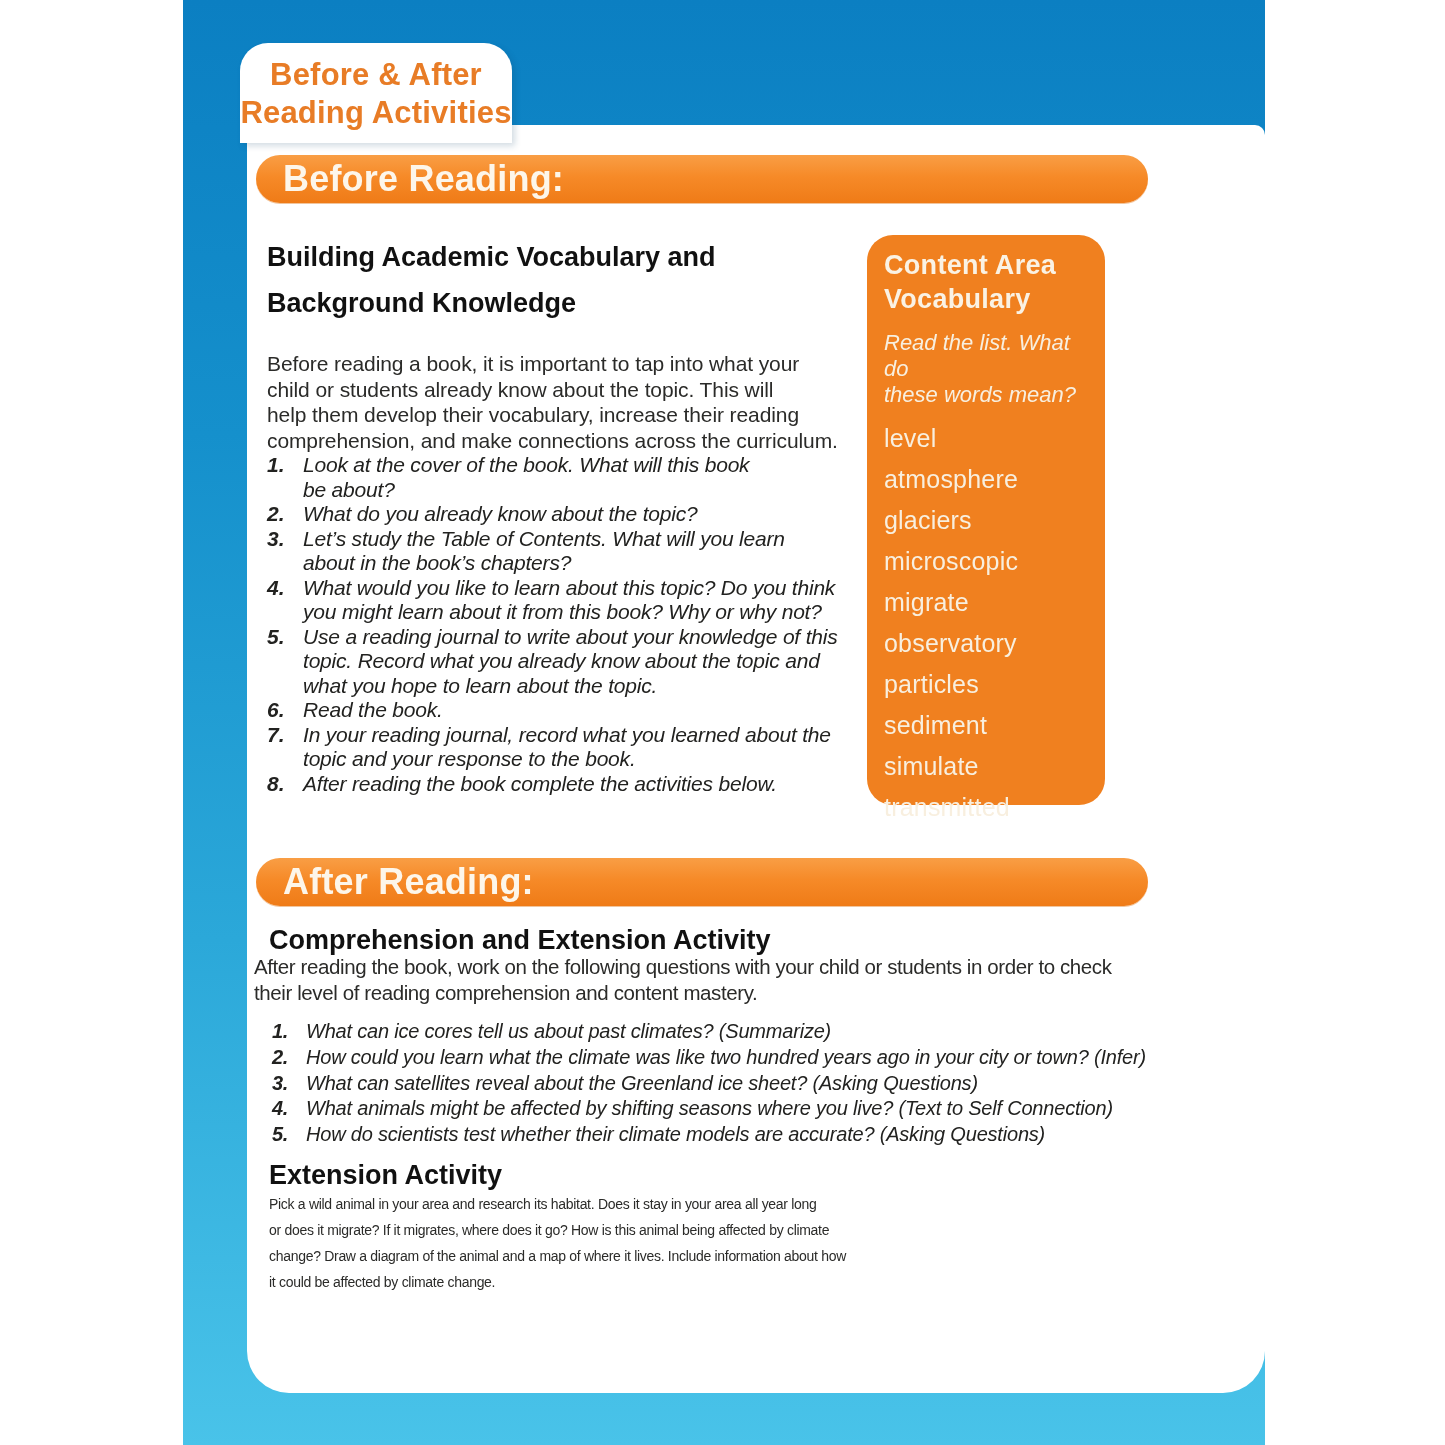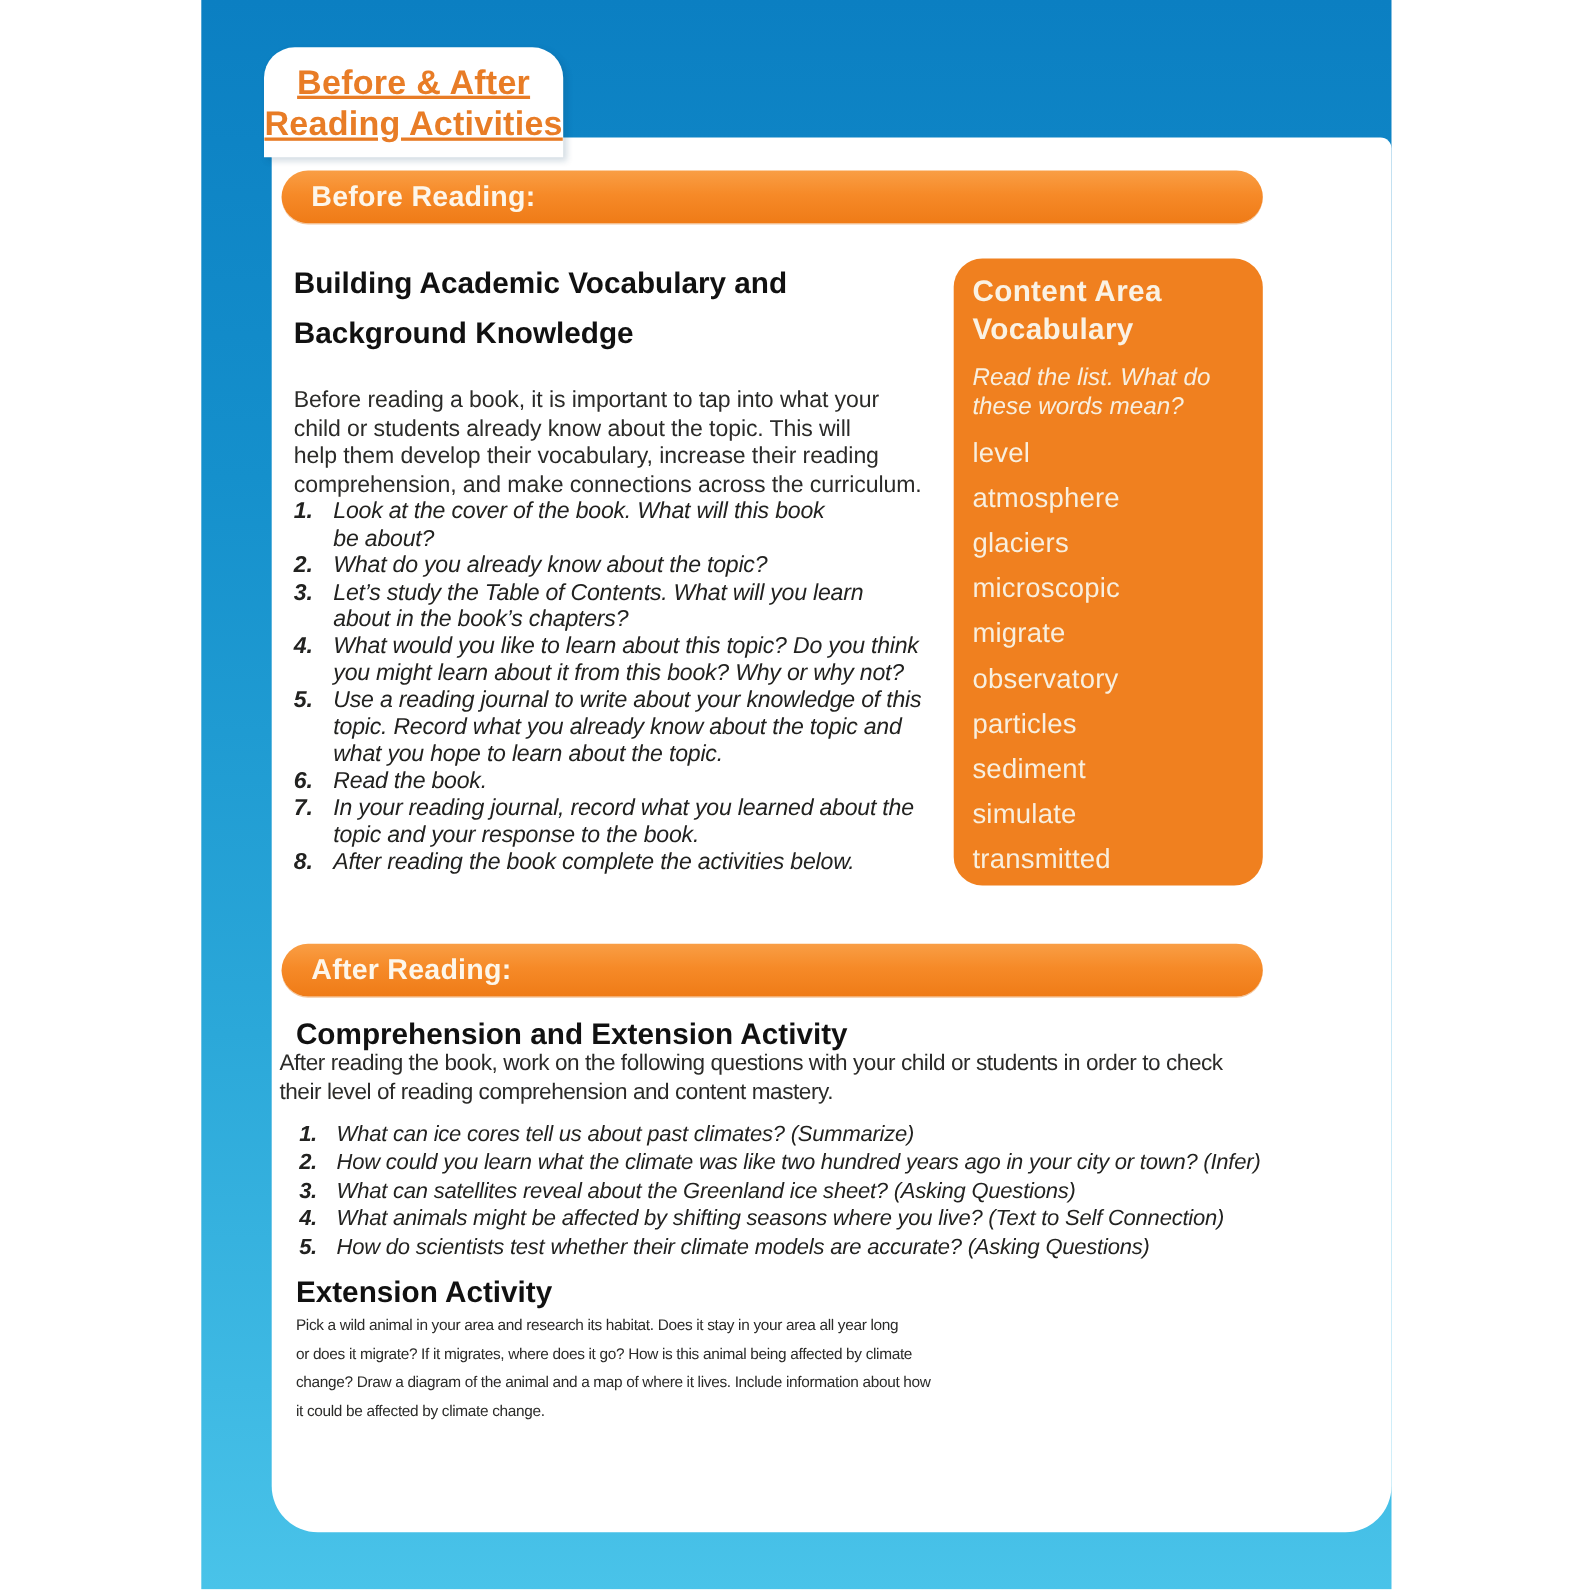--- a/index.html
+++ b/index.html
@@ -18,27 +18,26 @@
   }
   .corner-tab {
     position:absolute; left:240px; top:43px; width:272px; height:100px;
     background:#ffffff; border-radius:28px 28px 0 0;
     box-shadow:3px 3px 6px rgba(10,60,100,0.18);
   }
   .corner-tab .tab-text {
     padding-top:13px; text-align:center;
     color:#e87c26; font-weight:bold; font-size:31px; line-height:38px;
     letter-spacing:0.2px;
-    text-decoration:underline;
   }
   .banner {
     position:absolute; left:256px; width:892px; height:48px;
     border-radius:24px; box-sizing:border-box;
     background:linear-gradient(180deg,#f99e45 0%, #f68a28 45%, #ef7b17 100%);
-    color:#fdf6ea; font-weight:bold; font-size:26px; line-height:47px;
+    color:#fdf6ea; font-weight:bold; font-size:36px; line-height:47px;
     padding-left:27px; letter-spacing:0.2px;
     box-shadow:0 1px 0 rgba(220,110,10,0.4);
   }
   #banner-before { top:155px; }
   #banner-after  { top:858px; }
 
   .before-col { position:absolute; left:267px; top:234px; width:600px; }
   .section-heading {
     margin:0; font-size:27px; font-weight:bold; line-height:46px;
     color:#111111; white-space:pre-line;
@@ -52,21 +51,21 @@
   ol.numbered { list-style:none; margin:0; padding:0; }
   .steps { margin-top:24px; }
   .num-item {
     display:flex; font-style:italic; font-size:21px; line-height:24.5px;
     color:#222220;
   }
   .num-label { font-weight:bold; width:36px; flex:none; }
   .num-text  { white-space:pre-line; letter-spacing:-0.2px; }
 
   .vocab-box {
-    position:absolute; left:867px; top:235px; width:281px; height:570px;
+    position:absolute; left:867px; top:235px; width:238px; height:570px;
     background:#f0801f; border-radius:26px; box-sizing:border-box;
     padding:13px 14px 0 17px; color:#faf2e4;
   }
   .vocab-title { font-size:27px; font-weight:bold; line-height:34px; letter-spacing:0.3px; }
   .vocab-prompt { font-style:italic; font-size:22px; line-height:26px; margin-top:14px; white-space:pre-line; color:#f8efdf; }
   ul.vocab-words { list-style:none; margin:10px 0 0 0; padding:0; }
   .vocab-word { font-size:25px; line-height:41px; color:#f8efdf; letter-spacing:0.2px; }
 
   #after-heading { position:absolute; left:269px; top:917px; }
   #after-intro {

